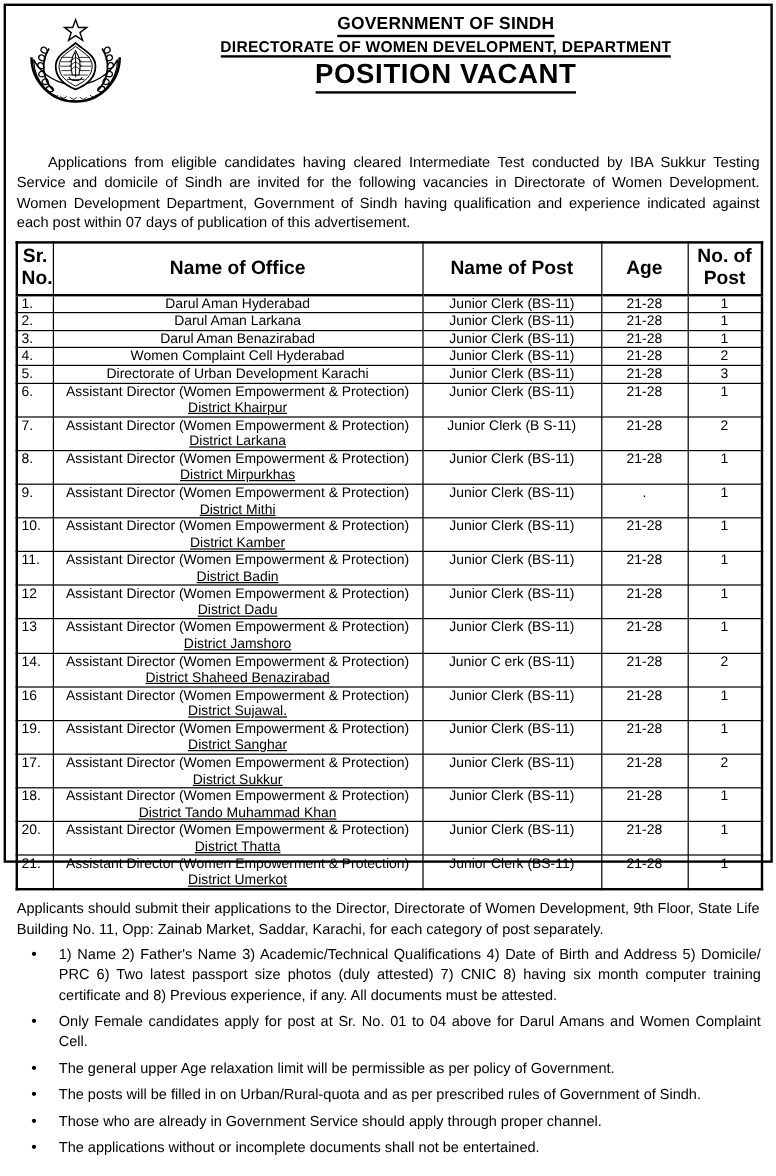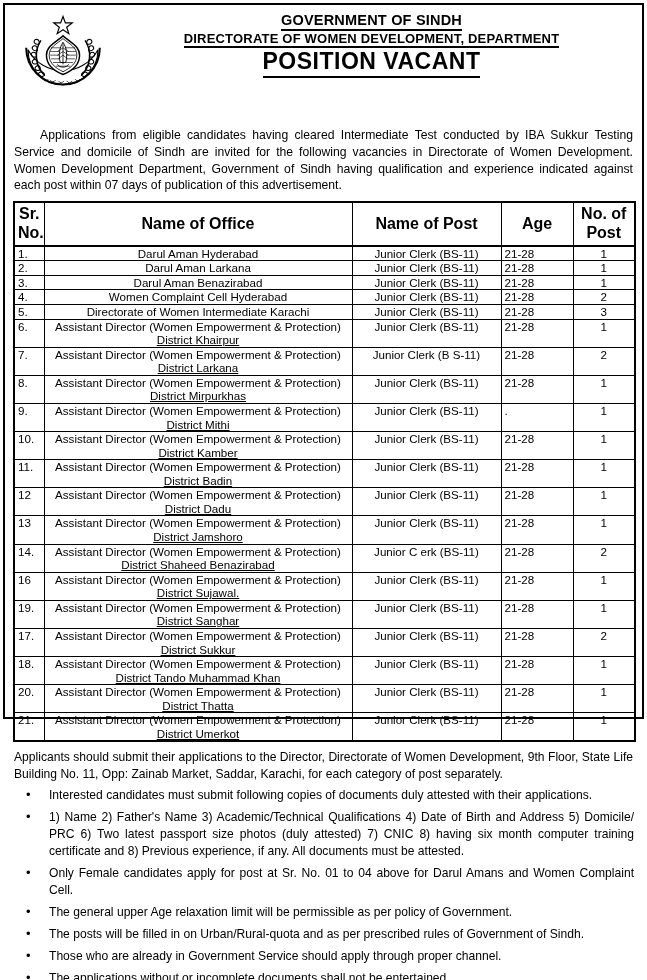--- a/index.html
+++ b/index.html
@@ -108,21 +108,21 @@
     padding: 2px 3px;
   }
   col.c-sr    { width: 30px; }
   col.c-off   { width: 308px; }
   col.c-post  { width: 149px; }
   col.c-age   { width: 72px; }
   col.c-num   { width: 62px; }
   td.sr   { text-align: left; padding-left: 4px; }
   td.off  { text-align: center; }
   td.post { text-align: center; }
-  td.age  { }
+  td.age  { text-align: center; }
   td.num  { text-align: center; }
   tr.one-line td { height: 13px; }
   tr.two-line td { height: 27px; }
   .office-l2 { display: block; text-decoration: underline; }
   
   .notes {
     margin-top: 7px;
     font-size: 12.1px;
     line-height: 1.4;
   }
@@ -269,21 +269,21 @@
           </tr>
           <tr class="one-line">
             <td class="sr">4.</td>
             <td class="off"><span>Women Complaint Cell Hyderabad</span></td>
             <td class="post">Junior Clerk (BS-11)</td>
             <td class="age">21-28</td>
             <td class="num">2</td>
           </tr>
           <tr class="one-line">
             <td class="sr">5.</td>
-            <td class="off"><span>Directorate of Women Intermediate Karachi</span></td>
+            <td class="off"><span>Directorate of Urban Development Karachi</span></td>
             <td class="post">Junior Clerk (BS-11)</td>
             <td class="age">21-28</td>
             <td class="num">3</td>
           </tr>
           <tr class="two-line">
             <td class="sr">6.</td>
             <td class="off"><span>Assistant Director (Women Empowerment &amp; Protection)</span><span class="office-l2">District Khairpur</span></td>
             <td class="post">Junior Clerk (BS-11)</td>
             <td class="age">21-28</td>
             <td class="num">1</td>
@@ -385,21 +385,20 @@
             <td class="post">Junior Clerk (BS-11)</td>
             <td class="age">21-28</td>
             <td class="num">1</td>
           </tr>
         </tbody>
     </table>
 
     <div class="notes">
       <div class="lead">Applicants should submit their applications to the Director, Directorate of Women Development, 9th Floor, State Life Building No. 11, Opp: Zainab Market, Saddar, Karachi, for each category of post separately.</div>
       <ul class="bullets" id="bullet-list">
-          <li>Interested candidates must submit following copies of documents duly attested with their applications.</li>
           <li>1) Name 2) Father's Name 3) Academic/Technical Qualifications 4) Date of Birth and Address 5) Domicile/ PRC 6) Two latest passport size photos (duly attested) 7) CNIC 8) having six month computer training certificate and 8) Previous experience, if any. All documents must be attested.</li>
           <li>Only Female candidates apply for post at Sr. No. 01 to 04 above for Darul Amans and Women Complaint Cell.</li>
           <li>The general upper Age relaxation limit will be permissible as per policy of Government.</li>
           <li>The posts will be filled in on Urban/Rural-quota and as per prescribed rules of Government of Sindh.</li>
           <li>Those who are already in Government Service should apply through proper channel.</li>
           <li>The applications without or incomplete documents shall not be entertained.</li>
         </ul>
     </div>
 
   </div>

